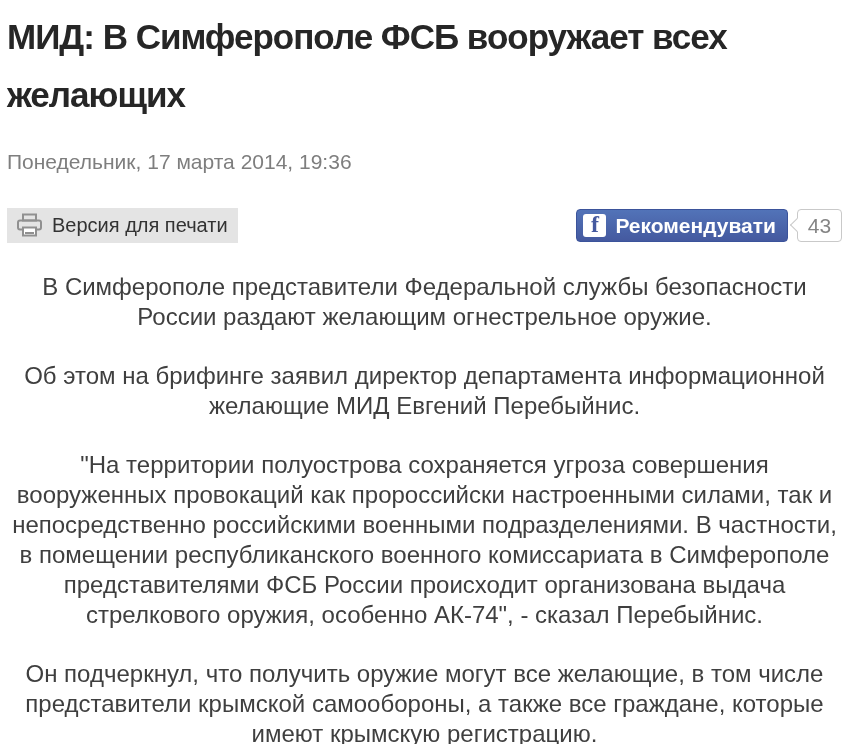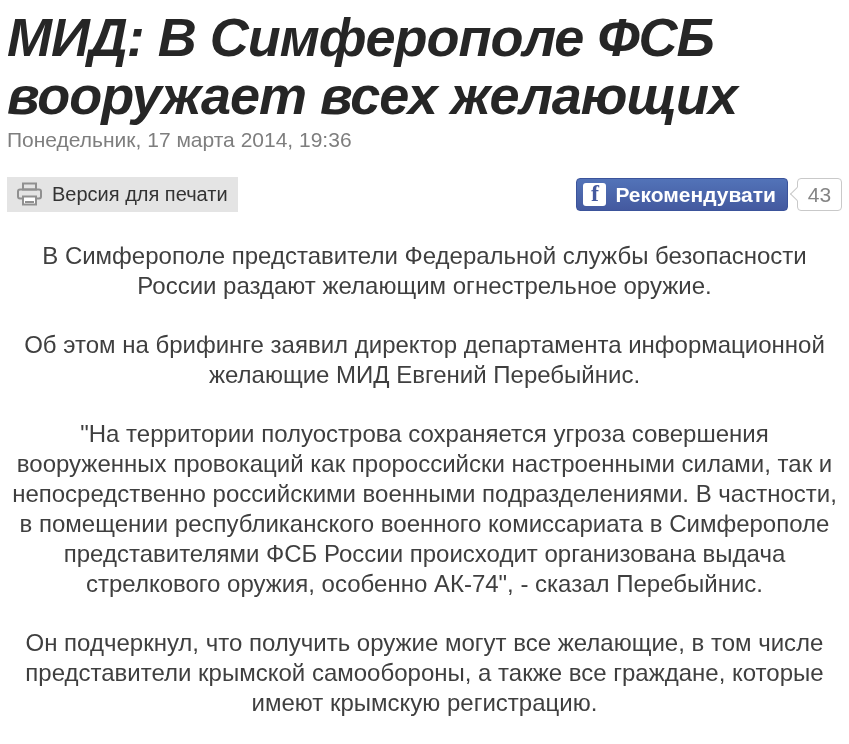--- a/index.html
+++ b/index.html
@@ -7,33 +7,32 @@
   body {
     width: 849px;
     height: 744px;
     overflow: hidden;
     font-family: "Liberation Sans", "DejaVu Sans", sans-serif;
     color: #3f3f3f;
   }
   .page { padding: 6px 7px 0 7px; width: 849px; }
 
   h1.headline {
-    font-size: 54px;
+    font-size: 35px;
     line-height: 58px;
     font-weight: bold;
     color: #262626;
     letter-spacing: -1px;
-    margin: 2px 0 4px 0;
-    font-style: italic;
+    margin: 2px 0 26px 0;
   }
 
   .date {
     font-size: 21px;
     color: #7e7e7e;
-    margin-bottom: 25px;
+    margin-bottom: 34px;
   }
 
   .toolbar {
     display: flex;
     align-items: flex-start;
     justify-content: space-between;
     height: 36px;
     margin-bottom: 28px;
   }
   .toolbar-left { display: flex; gap: 7px; }

